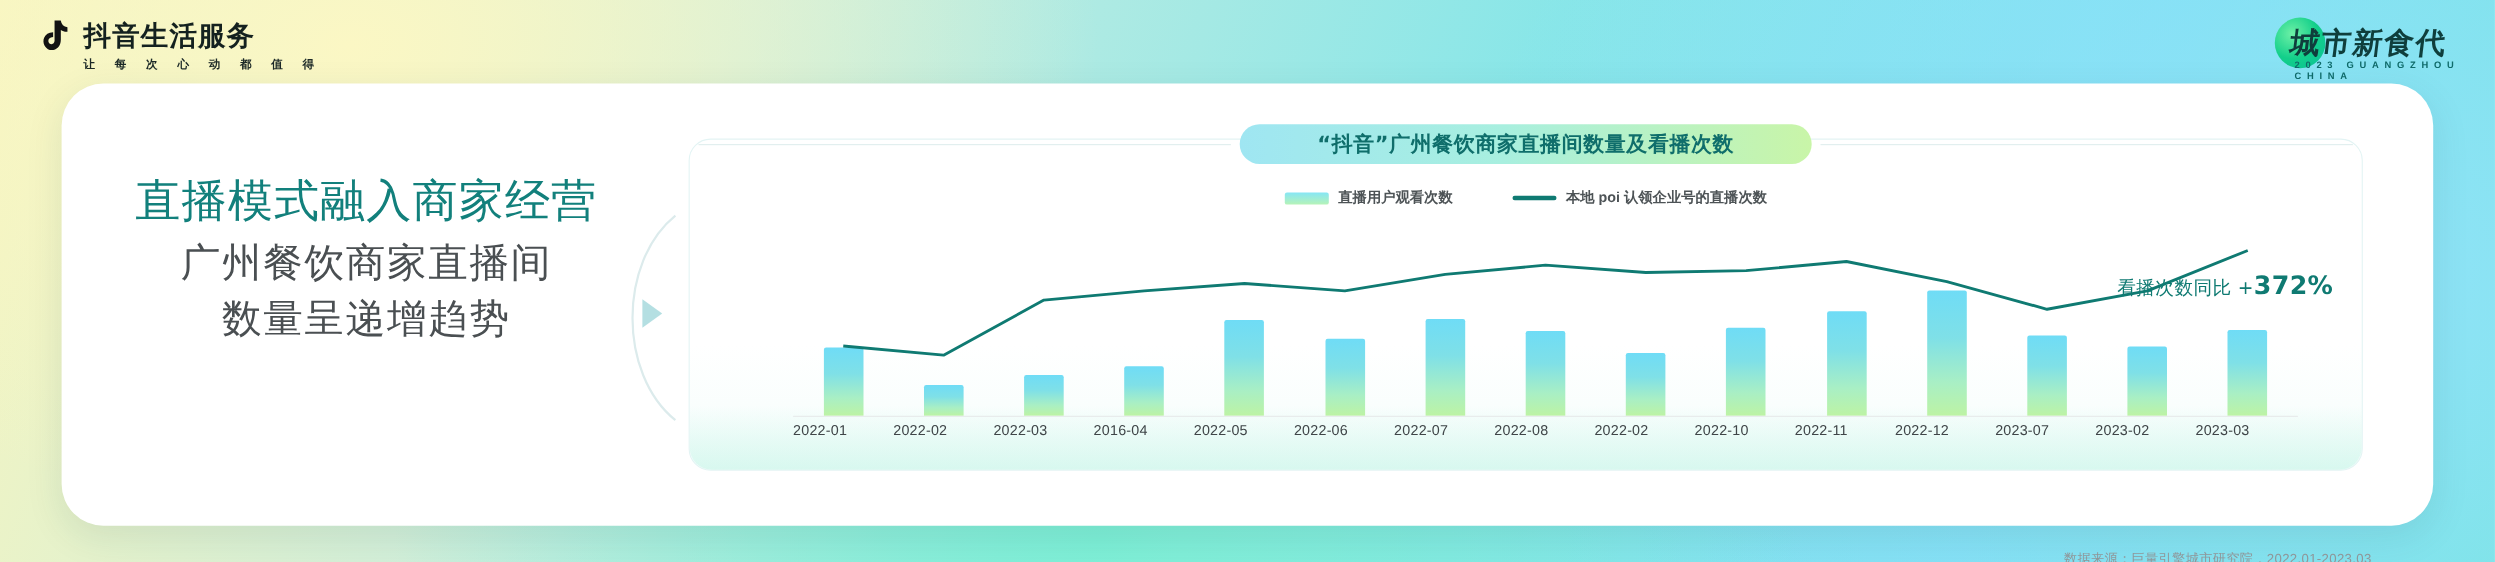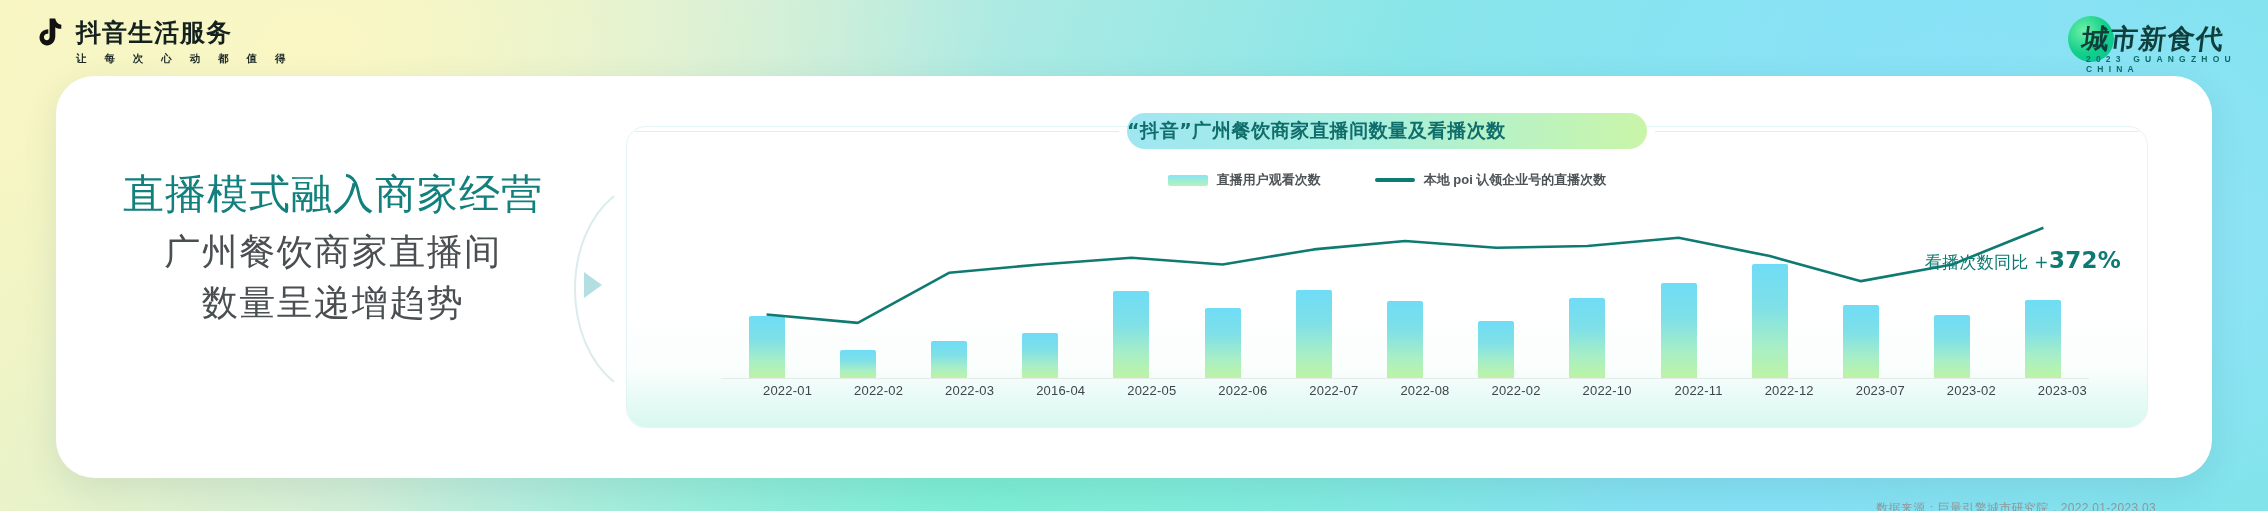--- a/index.html
+++ b/index.html
@@ -33,21 +33,21 @@
               letter-spacing:1.5px; font-family:"DejaVu Sans","Liberation Sans",sans-serif;
               transform:skewX(-7deg); }
   .evt-sub  { position:absolute; left:34px; top:40px; font-size:8.5px; color:#0f6b6a; letter-spacing:5.2px;
               font-weight:700; }
 
   
   .card { position:absolute; left:56px; top:76px; width:2156px; height:402px;
           background:#ffffff; border-radius:38px; box-shadow:0 10px 34px rgba(16,70,70,.10); }
 
   
-  .left { position:absolute; left:42px; top:82px; width:470px; text-align:center;margin-top:12px; }
+  .left { position:absolute; left:42px; top:82px; width:470px; text-align:center; }
   .h1 { font-size:41px; color:#12807c; letter-spacing:1px; line-height:1.18; white-space:nowrap;
         font-family:"DejaVu Sans","Liberation Sans",sans-serif; }
   .h2 { margin-top:8px; font-size:36px; color:#4a4f52; letter-spacing:1.5px; line-height:1.42;
         font-family:"DejaVu Sans","Liberation Sans",sans-serif; }
   .h2 div { white-space:nowrap; }
 
   .arrow { position:absolute; left:500px; top:182px; width:60px; height:60px; }
   .arrow .tri { position:absolute; left:28px; top:14px; width:0; height:0;
                 border-left:18px solid #a7d9dd; border-top:13px solid transparent; border-bottom:13px solid transparent;
                 opacity:.85; }
@@ -55,42 +55,42 @@
 
   
   .panel { position:absolute; left:570px; top:50px; width:1520px; height:300px;
            border-radius:20px; border:1px solid #e3f4f4;
            background:linear-gradient(180deg,#ffffff 0%, #ffffff 62%, #f4fdfb 100%); }
   .panel-glow { position:absolute; left:0; bottom:0; width:100%; height:58px; border-radius:0 0 20px 20px;
                 background:linear-gradient(180deg, rgba(214,248,236,0) 0%, rgba(192,244,229,.55) 100%); }
 
   .title-pill { position:absolute; left:0; right:0; top:-14px; margin:auto; width:520px; height:36px;
                 border-radius:18px; background:linear-gradient(90deg,#9fe6f2 0%, #a8efdf 46%, #c9f5a8 100%);
-                display:flex; align-items:center; justify-content:flex-start; }
+                display:flex; align-items:center; justify-content:center; }
   .title-pill span { font-size:19px; color:#0f6e6b; letter-spacing:.6px; font-weight:600;
                      font-family:"DejaVu Sans","Liberation Sans",sans-serif; }
   .pill-rule-l, .pill-rule-r { position:absolute; top:4px; height:1px; background:#dfeeee; }
 
   .legend { position:absolute; top:44px; left:0; right:0; display:flex; justify-content:center; gap:54px;font-weight:bold; }
   .lg { display:flex; align-items:center; gap:9px; font-size:13px; color:#4d5356; }
   .sw-bar { width:40px; height:11px; border-radius:2px;
             background:linear-gradient(180deg,#86e6f5 0%, #b6f3b7 100%); }
   .sw-line { width:40px; height:4px; border-radius:2px; background:#0f7a72; }
 
   .plot { position:absolute; left:52px; top:84px; width:1418px; height:168px; }
   .axis { position:absolute; left:42px; right:8px; bottom:0; height:1px; background:#e7eaea; }
   .bars { position:absolute; left:42px; right:8px; bottom:1px; top:0; display:flex; align-items:flex-end; }
   .slot { flex:1 1 0; display:flex; justify-content:center; align-items:flex-end; height:100%; }
   .bar { width:36px; border-radius:2px 2px 0 0;
          background:linear-gradient(180deg,#6fdcf6 0%, #7fe0e7 38%, #a9efc4 74%, #bdf3a4 100%); }
   .lineLayer { position:absolute; left:42px; right:8px; top:0; bottom:1px; }
   .lineLayer svg { width:100%; height:100%; display:block; overflow:visible; }
 
   .xlabels { position:absolute; left:94px; right:60px; top:256px; display:flex; }
-  .xlabels div { flex:1 1 0; text-align:right; font-size:13px; color:#3f4548; letter-spacing:.2px; }
+  .xlabels div { flex:1 1 0; text-align:left; font-size:13px; color:#3f4548; letter-spacing:.2px; }
 
   
   .anno { position:absolute; left:1822px; top:165px; width:290px; text-align:center; color:#0f7a72; }
   .anno .l1 { font-size:17px; letter-spacing:.3px; font-family:"DejaVu Sans","Liberation Sans",sans-serif; }
   .anno .l1 b { font-size:23px; font-weight:800; }
   .anno .l2 { margin-top:6px; font-size:17px; letter-spacing:.3px; font-family:"DejaVu Sans","Liberation Sans",sans-serif; }
   .anno .l2 b { font-size:23px; font-weight:800; }
 
   .source { position:absolute; right:56px; top:424px; font-size:12px; color:#8f9699; letter-spacing:.3px; }
 </style>

